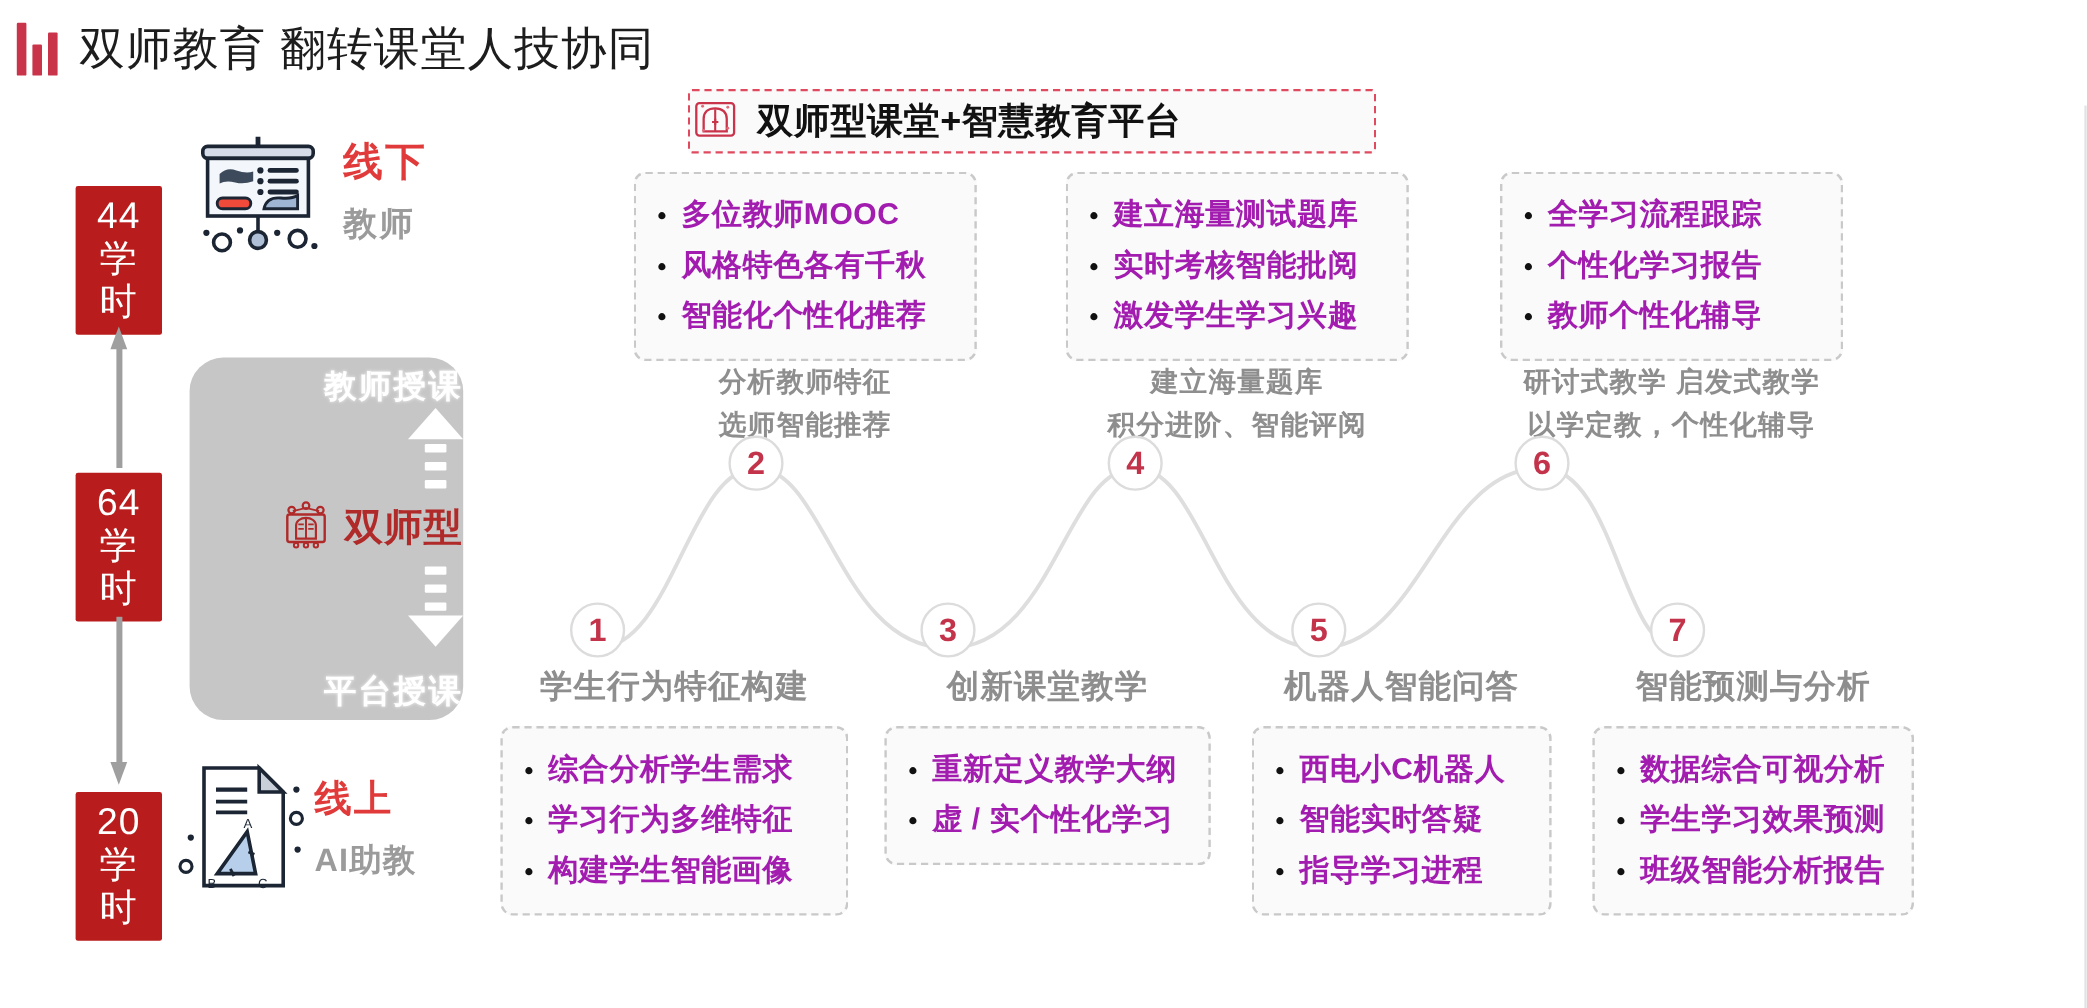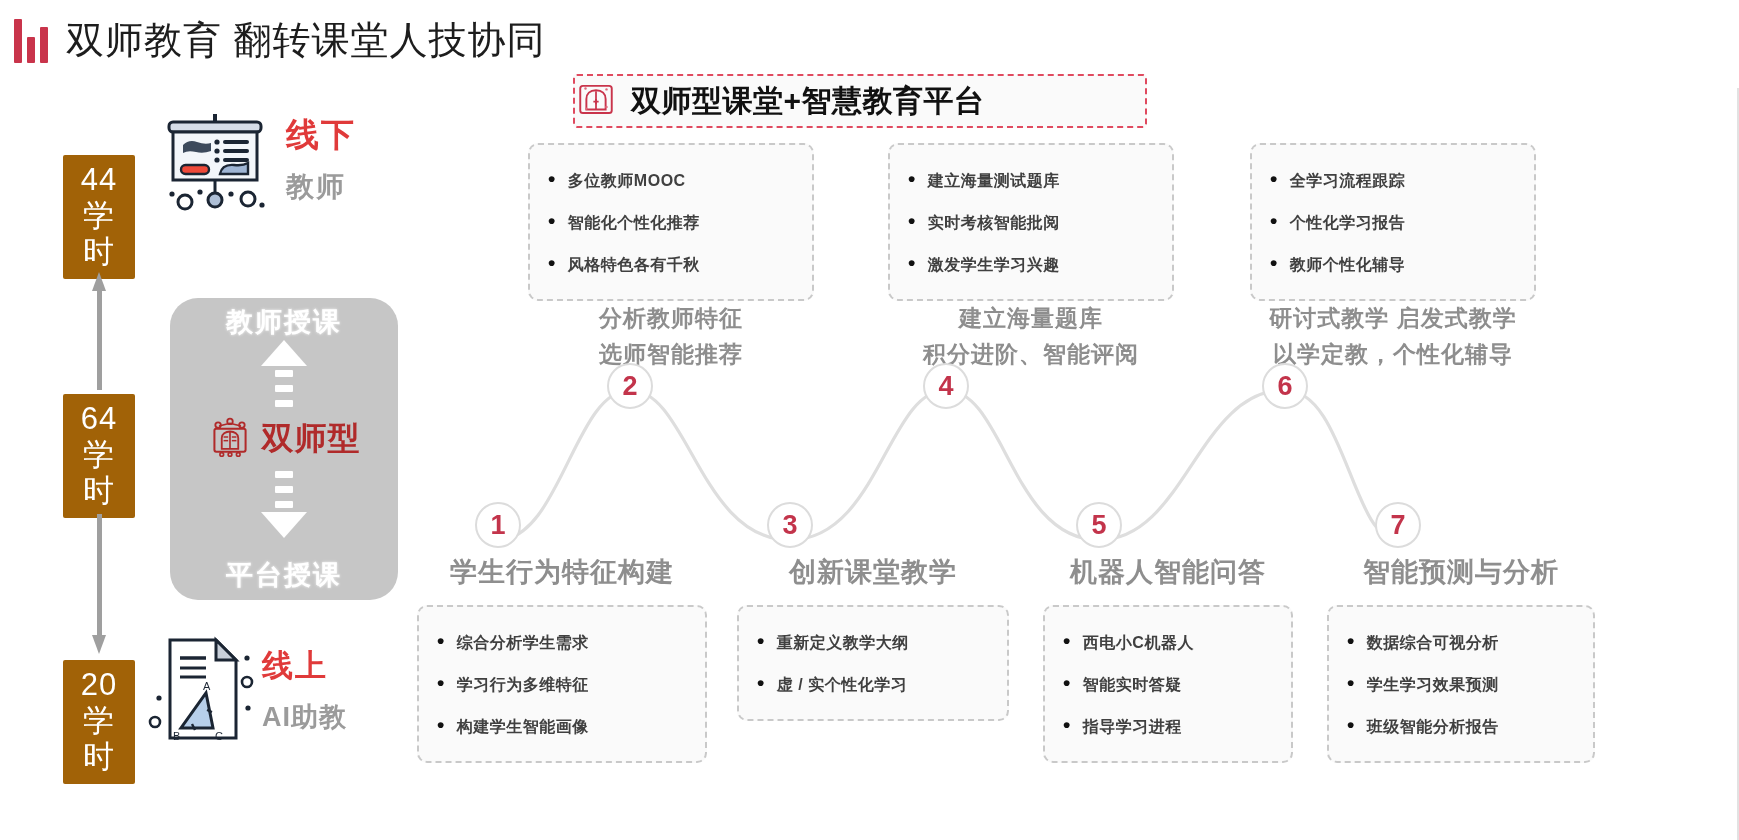--- a/index.html
+++ b/index.html
@@ -28,21 +28,21 @@
     position:absolute; left:573px; top:74px; width:574px; height:54px;
     border:2px dashed #e04a5f; border-radius:4px;
     background:#fafafa;
     display:flex; align-items:center; justify-content:flex-start; gap:14px;
   }
   #banner-title { font-size:30px; font-weight:bold; color:#111; white-space:nowrap; letter-spacing:0.5px; }
 
   
   .hour-badge {
     position:absolute; width:72px;
-    background:#a16207; color:#fff; text-align:center;
+    background:#b91c1c; color:#fff; text-align:center;
     font-size:31px; line-height:36px; letter-spacing:1px;
     padding:7px 0 9px 0; border-radius:2px;
   }
   #badge-44 { left:63px; top:155px; }
   #badge-64 { left:63px; top:394px; }
   #badge-20 { left:63px; top:660px; }
 
   .v-arrow { position:absolute; width:14px; background:transparent; }
   .v-arrow .shaft { position:absolute; left:5px; top:0; width:5px; background:#9f9f9f; }
   .v-arrow .head { position:absolute; left:0; width:0; height:0; }
@@ -56,23 +56,23 @@
   
   #offline-label { position:absolute; left:286px; top:113px; }
   #offline-label .big { font-size:33px; font-weight:bold; color:#e03a3a; letter-spacing:2px; }
   #offline-label .sub { font-size:28px; font-weight:bold; color:#9b9b9b; letter-spacing:2px; margin-top:10px; }
   #online-label { position:absolute; left:262px; top:645px; }
   #online-label .big { font-size:31px; font-weight:bold; color:#e03a3a; letter-spacing:2px; }
   #online-label .sub { font-size:27px; font-weight:bold; color:#9b9b9b; letter-spacing:1px; margin-top:12px; }
 
   
   #mode-panel {
-    position:absolute; left:170px; top:298px; width:228px; height:302px;
+    position:absolute; left:158px; top:298px; width:228px; height:302px;
     background:#c6c6c6; border-radius:28px;
-    display:flex; flex-direction:column; align-items:center;
+    display:flex; flex-direction:column; align-items:flex-end;
   }
   .panel-cap {
     font-size:27px; font-weight:bold; color:#ffffff; letter-spacing:2px;
     text-shadow: 0 0 3px rgba(255,255,255,.85);
   }
   #panel-top { margin-top:6px; }
   #panel-bottom { margin-top:19px;font-family:Liberation Serif, serif; }
   .dash-arrow { width:46px; display:flex; flex-direction:column; align-items:center; }
   .dash-arrow .seg { width:18px; height:7px; background:#ffffff; margin:4px 0; border-radius:1px; }
   .tri-up { width:0;height:0; border-left:23px solid transparent; border-right:23px solid transparent; border-bottom:26px solid #fff; }
@@ -80,21 +80,21 @@
   #panel-mid { display:flex; align-items:center; gap:10px; margin:4px 0; }
   #panel-mid .txt { font-size:32px; font-weight:bold; color:#b02a2a; letter-spacing:1px; }
 
   
   .bullet-box {
     position:absolute; border:2px dashed #c9c9c9; border-radius:10px;
     background:#fafafa; padding:14px 10px 14px 18px;
   }
   .bullet-box ul { list-style:none; }
   .bullet-box li {
-    font-size:16px; font-weight:bold; color:#404040; line-height:40px;
+    font-size:25px; font-weight:bold; color:#a21caf; line-height:40px;
     white-space:nowrap; letter-spacing:0.5px;
   }
   .bullet-box li::before { content:"\2022"; color:#111; margin-right:12px; font-size:21px; }
 
   #top-box-1 { left:528px; top:143px; width:286px; }
   #top-box-2 { left:888px; top:143px; width:286px; }
   #top-box-3 { left:1250px; top:143px; width:286px; }
 
   #bot-box-1 { left:417px; top:605px; width:290px; }
   #bot-box-2 { left:737px; top:605px; width:272px; }
@@ -276,22 +276,22 @@
         <div class="seg"></div>
         <div class="seg"></div>
       <div class="tri-down"></div>
     </div>
     <div class="panel-cap" id="panel-bottom">平台授课</div>
   </div>
 
   <div class="bullet-box" id="top-box-1">
     <ul>
       <li>多位教师MOOC</li>
+      <li>风格特色各有千秋</li>
       <li>智能化个性化推荐</li>
-      <li>风格特色各有千秋</li>
     </ul>
   </div>
   <div class="bullet-box" id="top-box-2">
     <ul>
       <li>建立海量测试题库</li>
       <li>实时考核智能批阅</li>
       <li>激发学生学习兴趣</li>
     </ul>
   </div>
   <div class="bullet-box" id="top-box-3">

